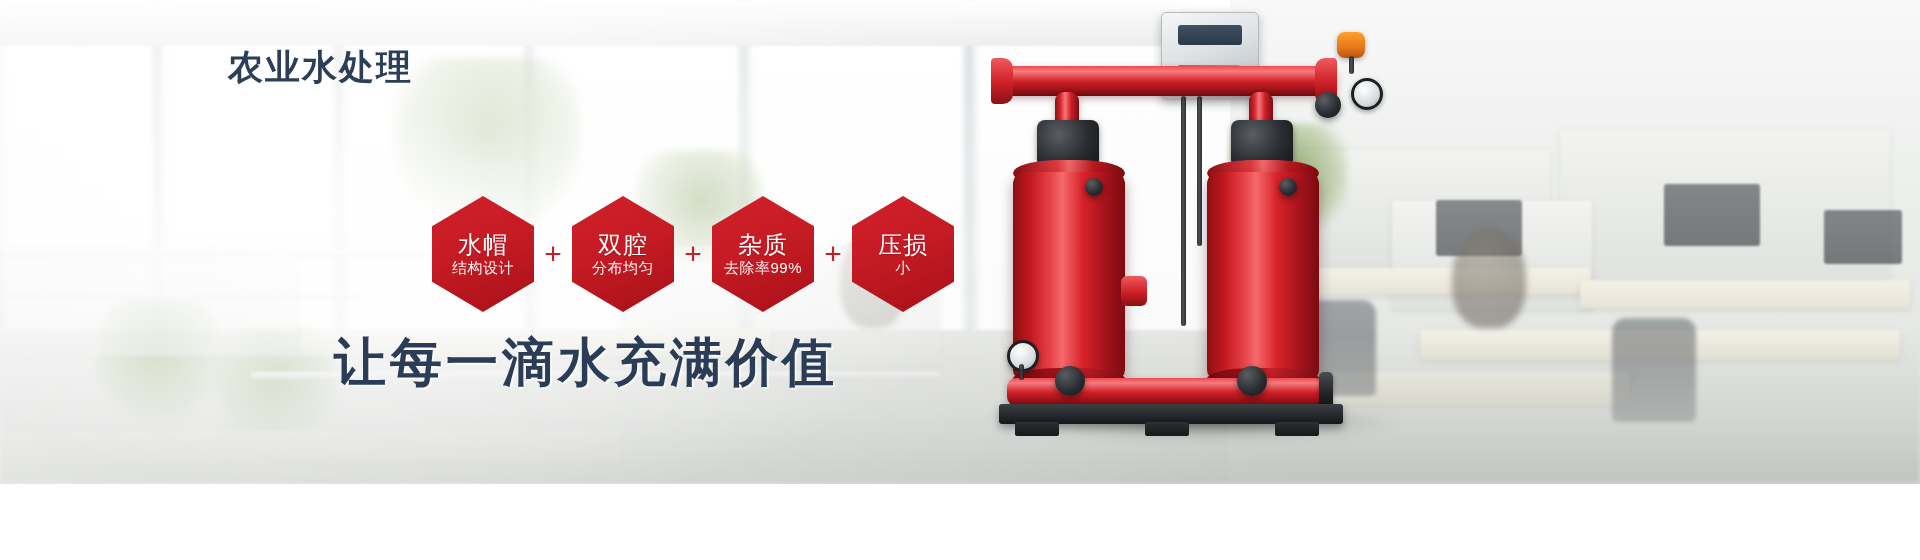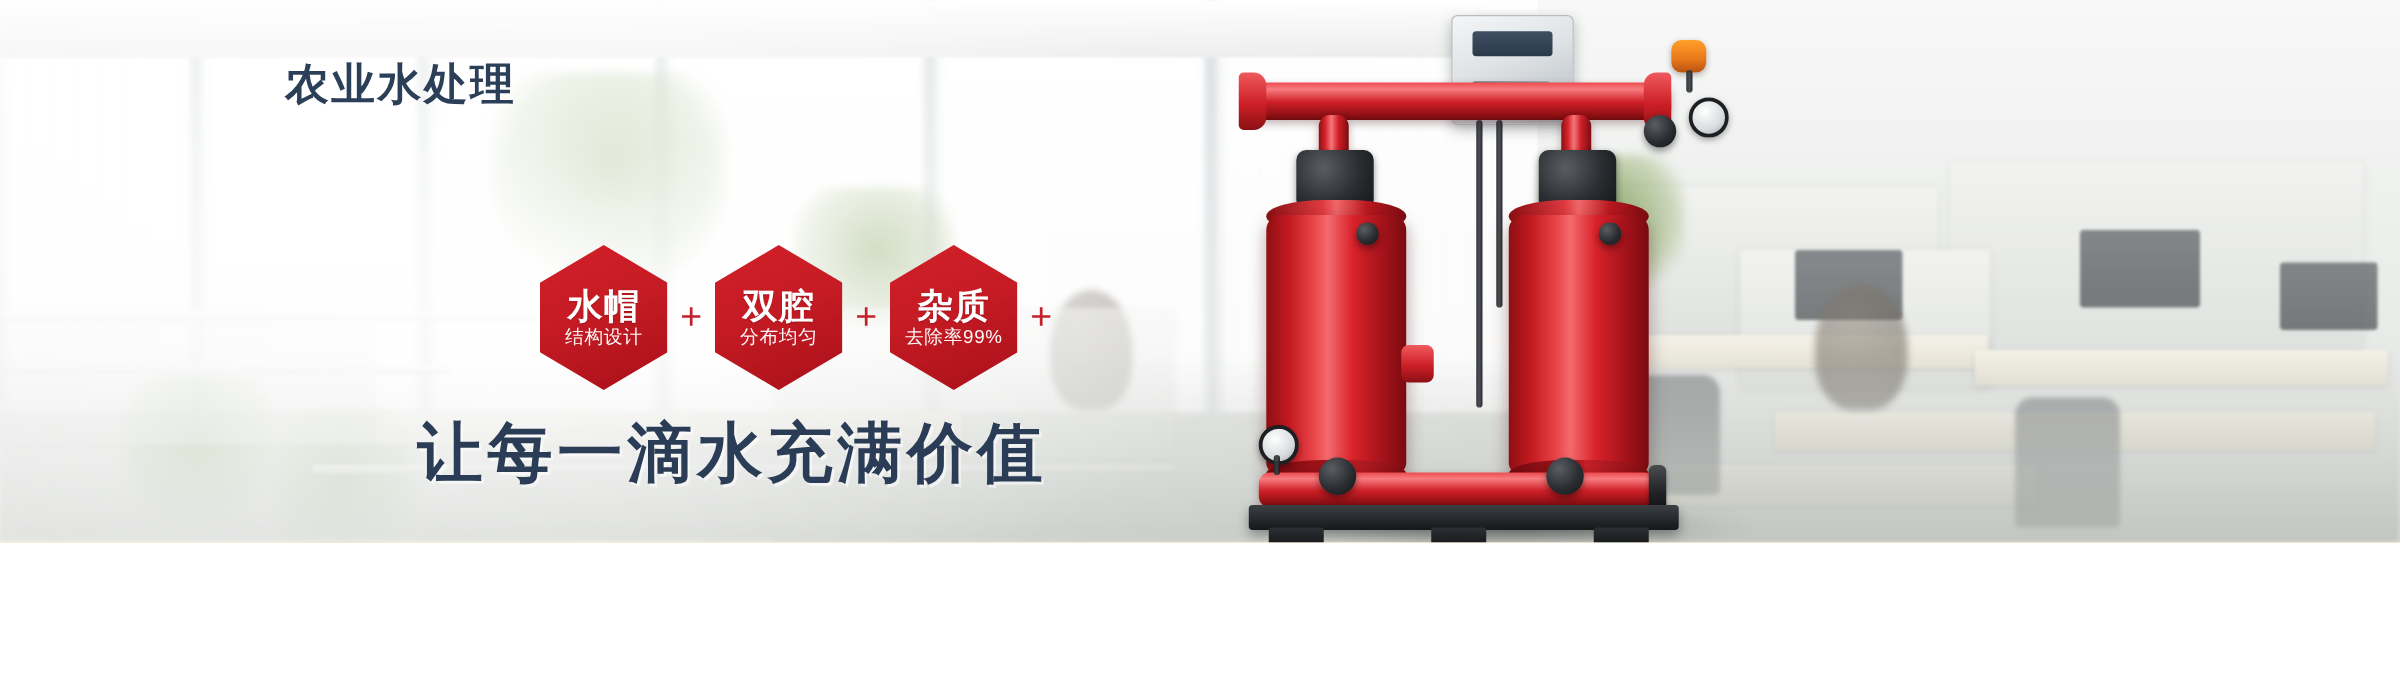--- a/index.html
+++ b/index.html
@@ -1,21 +1,21 @@
 <!DOCTYPE html>
 <html lang="zh"><head>
 <meta charset="utf-8">
 <title>Banner</title>
 <style>
   html,body{margin:0;padding:0;background:#fff;}
   body{font-family:"Liberation Sans","DejaVu Sans",sans-serif;}
 
   .banner{
     position:relative;
-    width:1920px;height:434px;
+    width:1920px;height:484px;
     overflow:hidden;
     background:#fde047;
   }
 
   
   .bg{position:absolute;inset:0;overflow:hidden;}
 
   .bg-base{
     position:absolute;inset:0;
     background:
@@ -140,21 +140,21 @@
     position:relative;
     width:102px;height:116px;
     margin:0 2px;
     background:linear-gradient(160deg,#d2202a 0%,#c51b24 45%,#a91019 100%);
     -webkit-clip-path:polygon(50% 0%,100% 26%,100% 74%,50% 100%,0% 74%,0% 26%);
     clip-path:polygon(50% 0%,100% 26%,100% 74%,50% 100%,0% 74%,0% 26%);
     display:flex;flex-direction:column;align-items:center;justify-content:center;
     filter:drop-shadow(0 3px 5px rgba(110,20,24,.35));
   }
   .badge-title{
-    font-size:28px;font-weight:700;color:#ffffff;letter-spacing:1px;
+    font-size:24px;font-weight:400;color:#ffffff;letter-spacing:1px;
     line-height:1.05;white-space:nowrap;
     text-shadow:0 1px 1px rgba(90,10,14,.35);
   }
   .badge-sub{
     margin-top:3px;
     font-size:15px;font-weight:400;color:#ffffff;letter-spacing:.5px;
     line-height:1.1;white-space:nowrap;opacity:.97;
   }
   .plus{
     width:34px;text-align:center;
@@ -376,19 +376,23 @@
 
       <span class="plus">+</span>
 
       <div class="badge">
         <span class="badge-title">杂质</span>
         <span class="badge-sub">去除率99%</span>
       </div>
 
       <span class="plus">+</span>
 
+      <div class="badge">
+        <span class="badge-title">压损</span>
+        <span class="badge-sub">小</span>
+      </div>
 
     </div>
 
     <div class="subhead">让每一滴水充满价值</div>
   </div>
 
 </div>
 
 </body></html>

